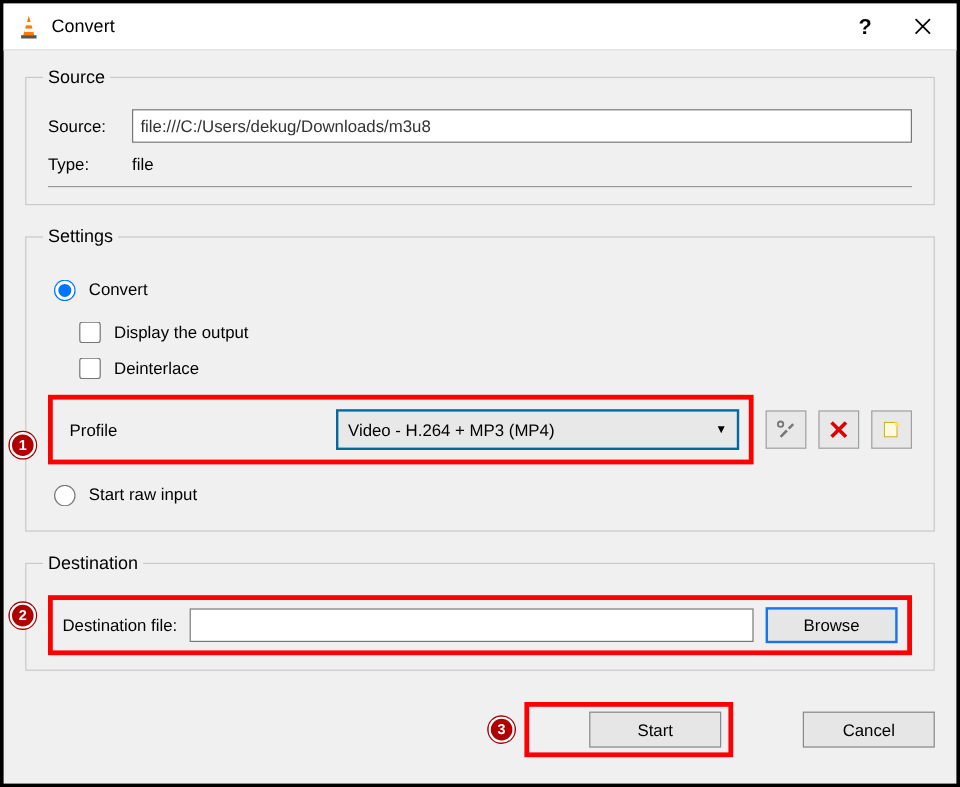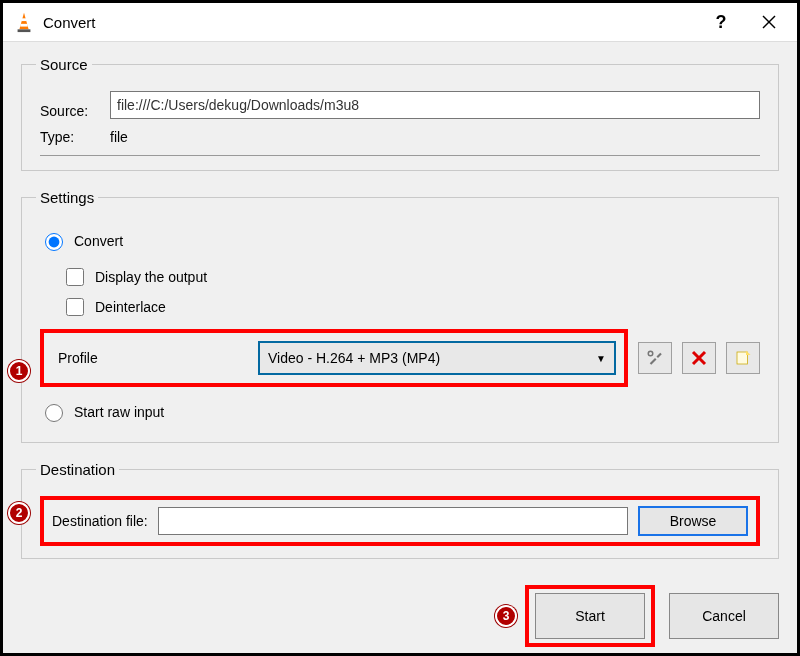--- a/index.html
+++ b/index.html
@@ -61,21 +61,21 @@
 }
 fieldset.groupbox > legend {
   font-size: 15px;
   padding: 0 4px;
   margin-left: -4px;
   margin-top: 39px;
 }
 
 .row {
   display: flex;
-  align-items: flex-end;
+  align-items: center;
   margin-bottom: 10px;
 }
 .row:last-child { margin-bottom: 0; }
 
 .lbl {
   width: 70px;
 }
 
 input.text-input {
   flex: 1;
@@ -116,21 +116,21 @@
   gap: 10px;
   margin: 10px 0 14px 0;
 }
 
 .profile-highlight {
   border: 4px solid #f00;
   display: flex;
   align-items: center;
   padding: 8px 8px;
   flex: 1;
-  gap: 0;
+  gap: 22px;
 }
 .profile-highlight .profile-label {
   width: 200px;
   margin-left: 6px;
 }
 .profile-combo {
   flex: 1;
   height: 30px;
   border: 2px solid #0369a1;
   background: #e8e8e8;
@@ -186,26 +186,27 @@
   gap: 14px;
   padding: 0 18px;
   margin-top: -6px;
 }
 .start-wrap {
   border: 4px solid #f00;
   padding: 4px 6px;
 }
 button.std-btn {
   width: 110px;
-  height: 46px;
+  height: 30px;
   border: 1px solid #888;
   background: #e6e6e6;
   font-family: inherit;
   font-size: 14px;
   cursor: pointer;
+  margin-left: 44px;
 }
 
 .callout {
   position: absolute;
   width: 22px;
   height: 22px;
   border-radius: 50%;
   background: #b10000;
   color: #fff;
   font-weight: bold;

